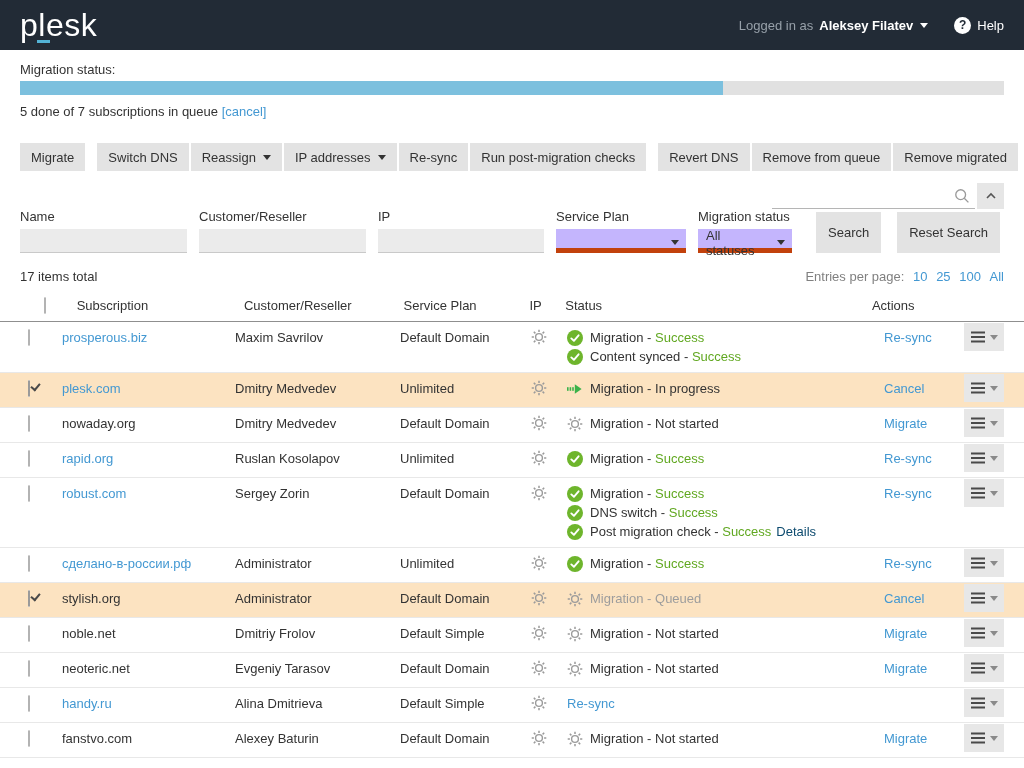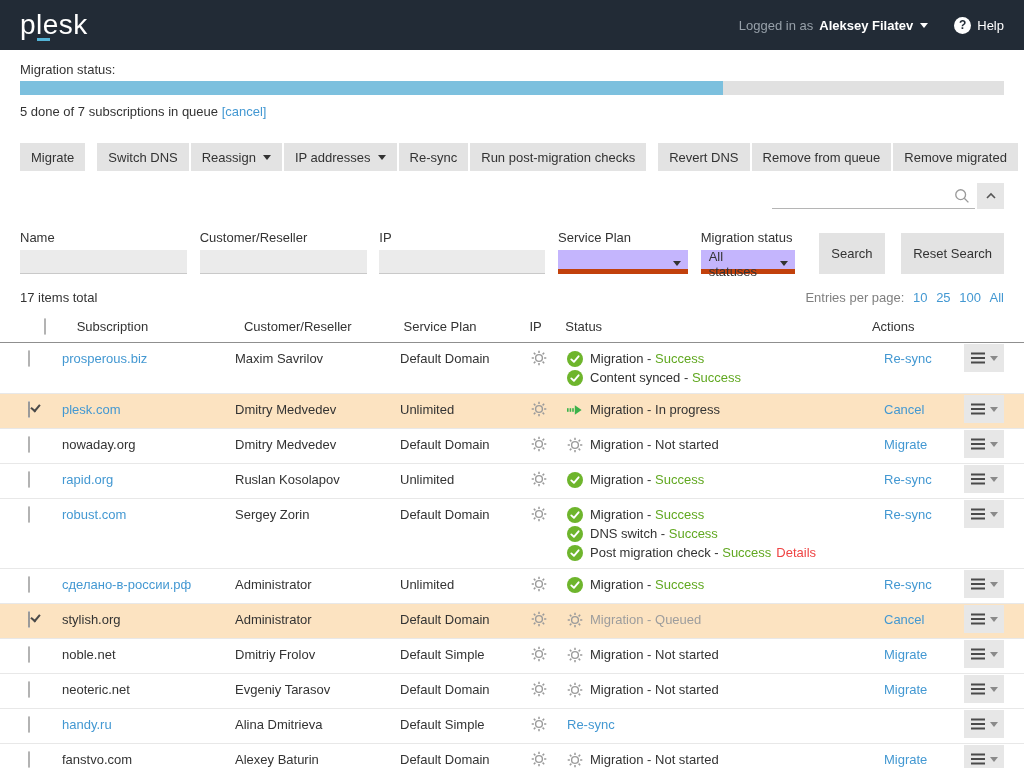--- a/index.html
+++ b/index.html
@@ -8,21 +8,21 @@
     font-family: "Liberation Sans", "DejaVu Sans", sans-serif;
     font-size: 13px; color:#333; background:#fff;
     overflow:hidden; position:relative;
   }
   a { text-decoration:none; }
   button { border:0; font:inherit; cursor:pointer; background:none; }
   input { font:inherit; }
 
   
   .topbar { height:50px; background:#222b36; display:flex; align-items:center; padding:0 20px; }
-  .logo { color:#fff; font-size:28px; font-weight:300; letter-spacing:.5px; position:relative; cursor:pointer; line-height:1; }
+  .logo { color:#fff; font-size:32px; font-weight:300; letter-spacing:.5px; position:relative; cursor:pointer; line-height:1; }
   .logo-underline { position:absolute; left:17px; bottom:-2px; width:13px; height:3px; background:#53b3d6; }
   .topbar-right { margin-left:auto; display:flex; align-items:center; }
   .logged-label { color:#97a0a9; margin-right:6px; }
   .user-btn { color:#fff; font-weight:bold; display:inline-flex; align-items:center; cursor:pointer; }
   .caret-w { width:0;height:0; border-left:4px solid transparent; border-right:4px solid transparent; border-top:5px solid #fff; margin-left:7px; }
   .help { display:inline-flex; align-items:center; margin-left:26px; cursor:pointer; color:#fff; }
   .help-icon { width:17px; height:17px; border-radius:50%; background:#fff; color:#222b36; font-weight:bold; font-size:12px; line-height:17px; text-align:center; margin-right:6px; display:inline-block; }
   .help-icon::before { content:"?"; }
 
   
@@ -41,21 +41,21 @@
 
   
   .search-row { margin-top:12px; display:flex; justify-content:flex-end; gap:2px; }
   .search-box { position:relative; width:203px; height:26px; border-bottom:1px solid #b5b5b5; background:#fff; }
   .search-box input { width:100%; height:100%; border:0; outline:0; padding:0 28px 0 6px; background:transparent; }
   .search-ic { position:absolute; right:5px; top:5px; width:16px; height:16px; color:#9a9a9a; cursor:pointer; }
   .collapse-btn { width:27px; height:26px; background:#e6e6e6; display:flex; align-items:center; justify-content:center; }
   .collapse-btn svg { width:14px; height:14px; color:#555; }
 
   
-  .filters { margin-top:21px; display:flex; align-items:flex-end; gap:0;justify-content:space-between; }
+  .filters { display:flex; align-items:flex-end; gap:12px; }
   .f-col { display:flex; flex-direction:column; }
   .f-col label { line-height:15px; margin-bottom:5px; }
   .f-input { height:24px; background:#ebebeb; border:0; border-bottom:1px solid #c9c9c9; outline:0; padding:0 6px; }
   .f-select { height:24px; background:#c4b5fd; border-bottom:5px solid #c2410c; position:relative; display:flex; align-items:center; padding:8px 22px 0 8px; cursor:pointer; }
   .f-select .caret-d { position:absolute; right:7px; margin:0; }
   .w167 { width:167px; } .w166 { width:166px; } .w130 { width:130px; } .w94 { width:94px; }
   .mr14 { margin-right:8px; }
   .f-btn { height:41px; padding:0 12px; background:#e3e3e3; color:#333; margin-left:4px; }
 
   
@@ -82,21 +82,21 @@
   .sline { display:flex; align-items:flex-start; }
   .sicon { width:16px; height:16px; flex:none; margin:1.5px 7px 0 0; display:none; }
   .sline[data-icon="success"]     .icon-success     { display:block; }
   .sline[data-icon="in-progress"] .icon-in-progress { display:block; }
   .sline[data-icon="not-started"] .icon-not-started { display:block; color:#9b9b9b; }
   .sline[data-icon="warning"]     .icon-warning     { display:block; }
   .sline[data-vstyle="success"] .svalue { color:#61a821; }
   .sline[data-vstyle="warning"] .svalue { color:#ac9b2d; }
   .sline[data-vstyle="muted"]   { color:#9d9d9d; }
   .sline[data-vstyle="muted"] .svalue { color:#9d9d9d; }
-  .sdetails { color:#ef4444; margin-left:5px; cursor:pointer; }
+  .sdetails { color:#0c4a6e; margin-left:5px; cursor:pointer; }
 
   .action-link { color:#4398d2; cursor:pointer; }
   .menu-btn { position:absolute; right:20px; top:1px; width:40px; height:28px; background:#e7e7e7; display:flex; align-items:center; justify-content:center; gap:5px; cursor:pointer; }
   .menu-btn svg { width:14px; height:14px; color:#4a4a4a; }
   .caret-g { width:0;height:0; border-left:4px solid transparent; border-right:4px solid transparent; border-top:5px solid #8a8a8a; }
 </style>
 </head>
 <body>
 
 <svg style="position:absolute;width:0;height:0" aria-hidden="true">

